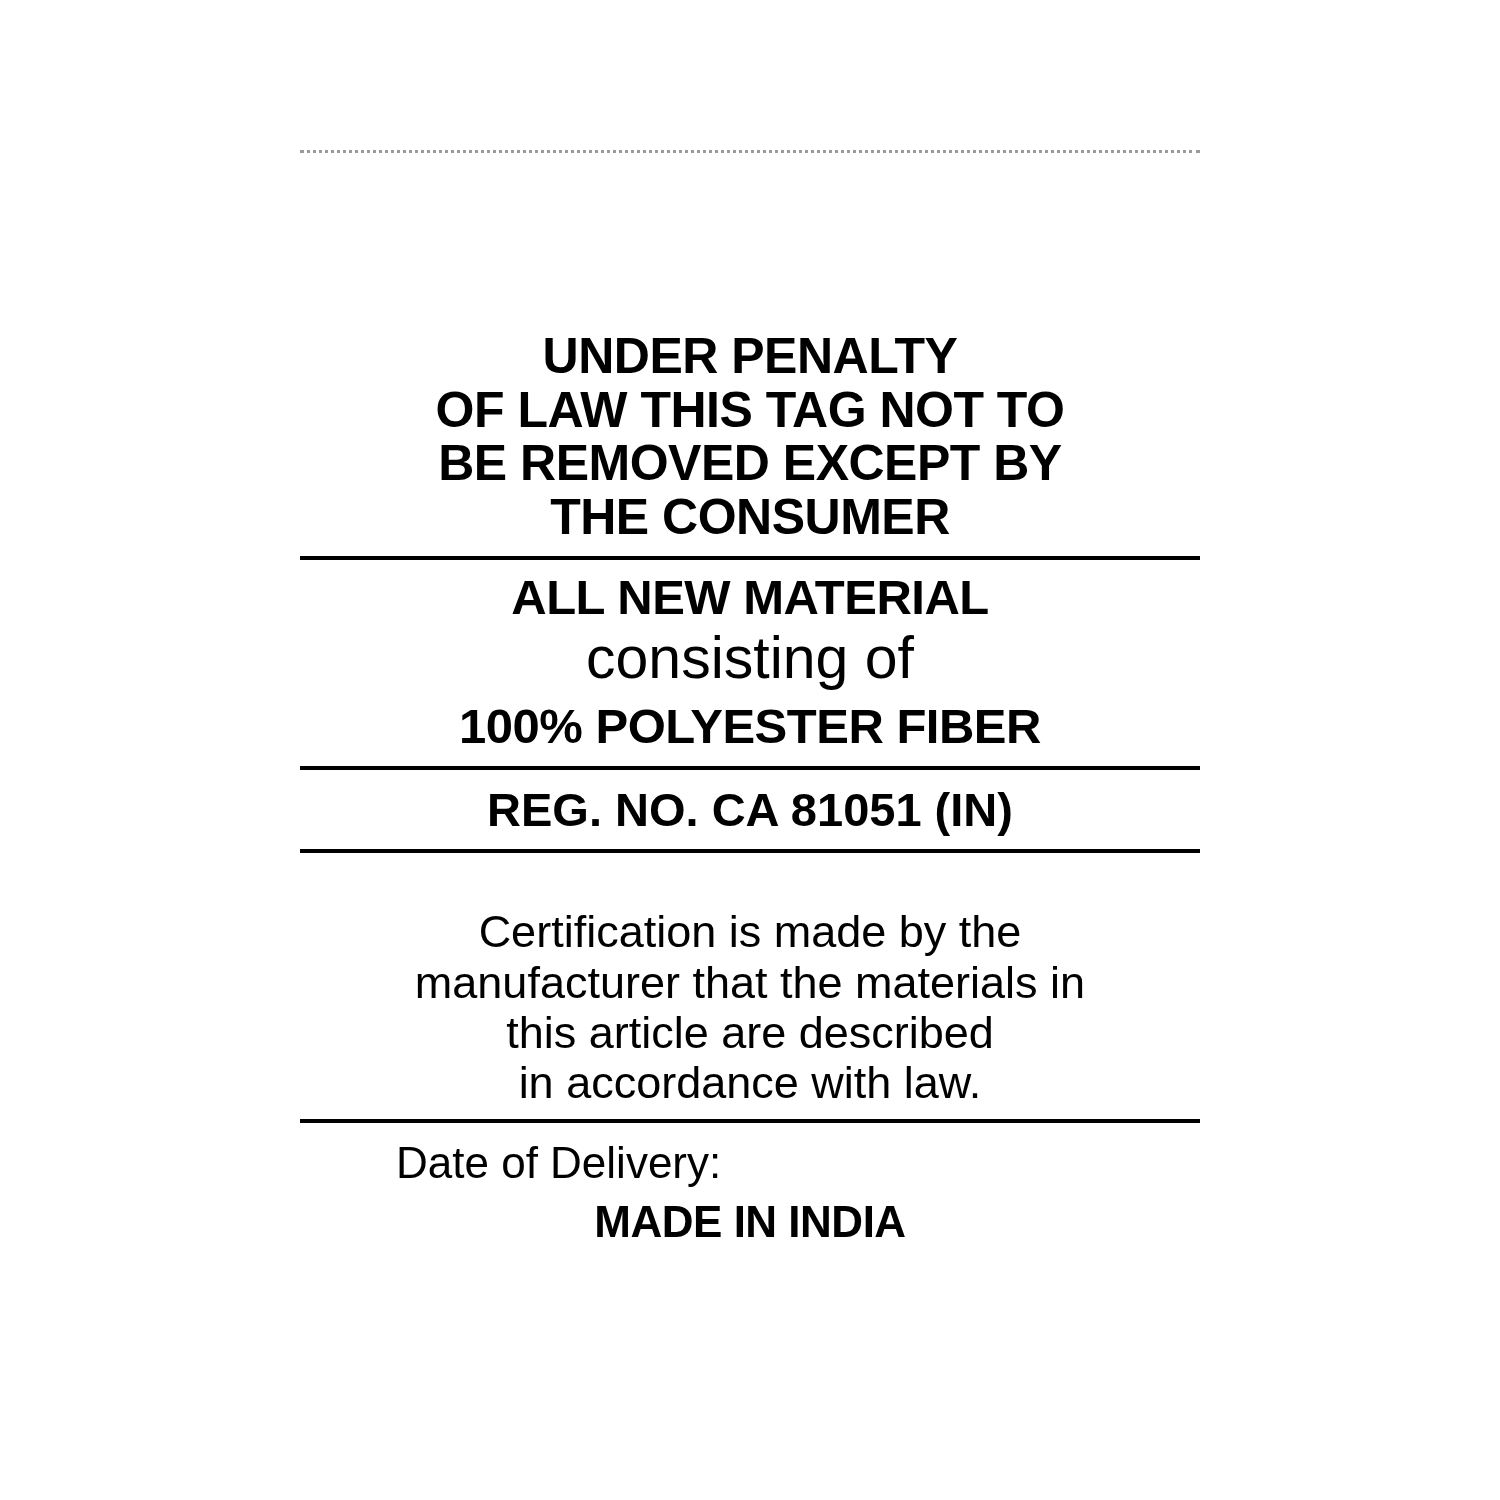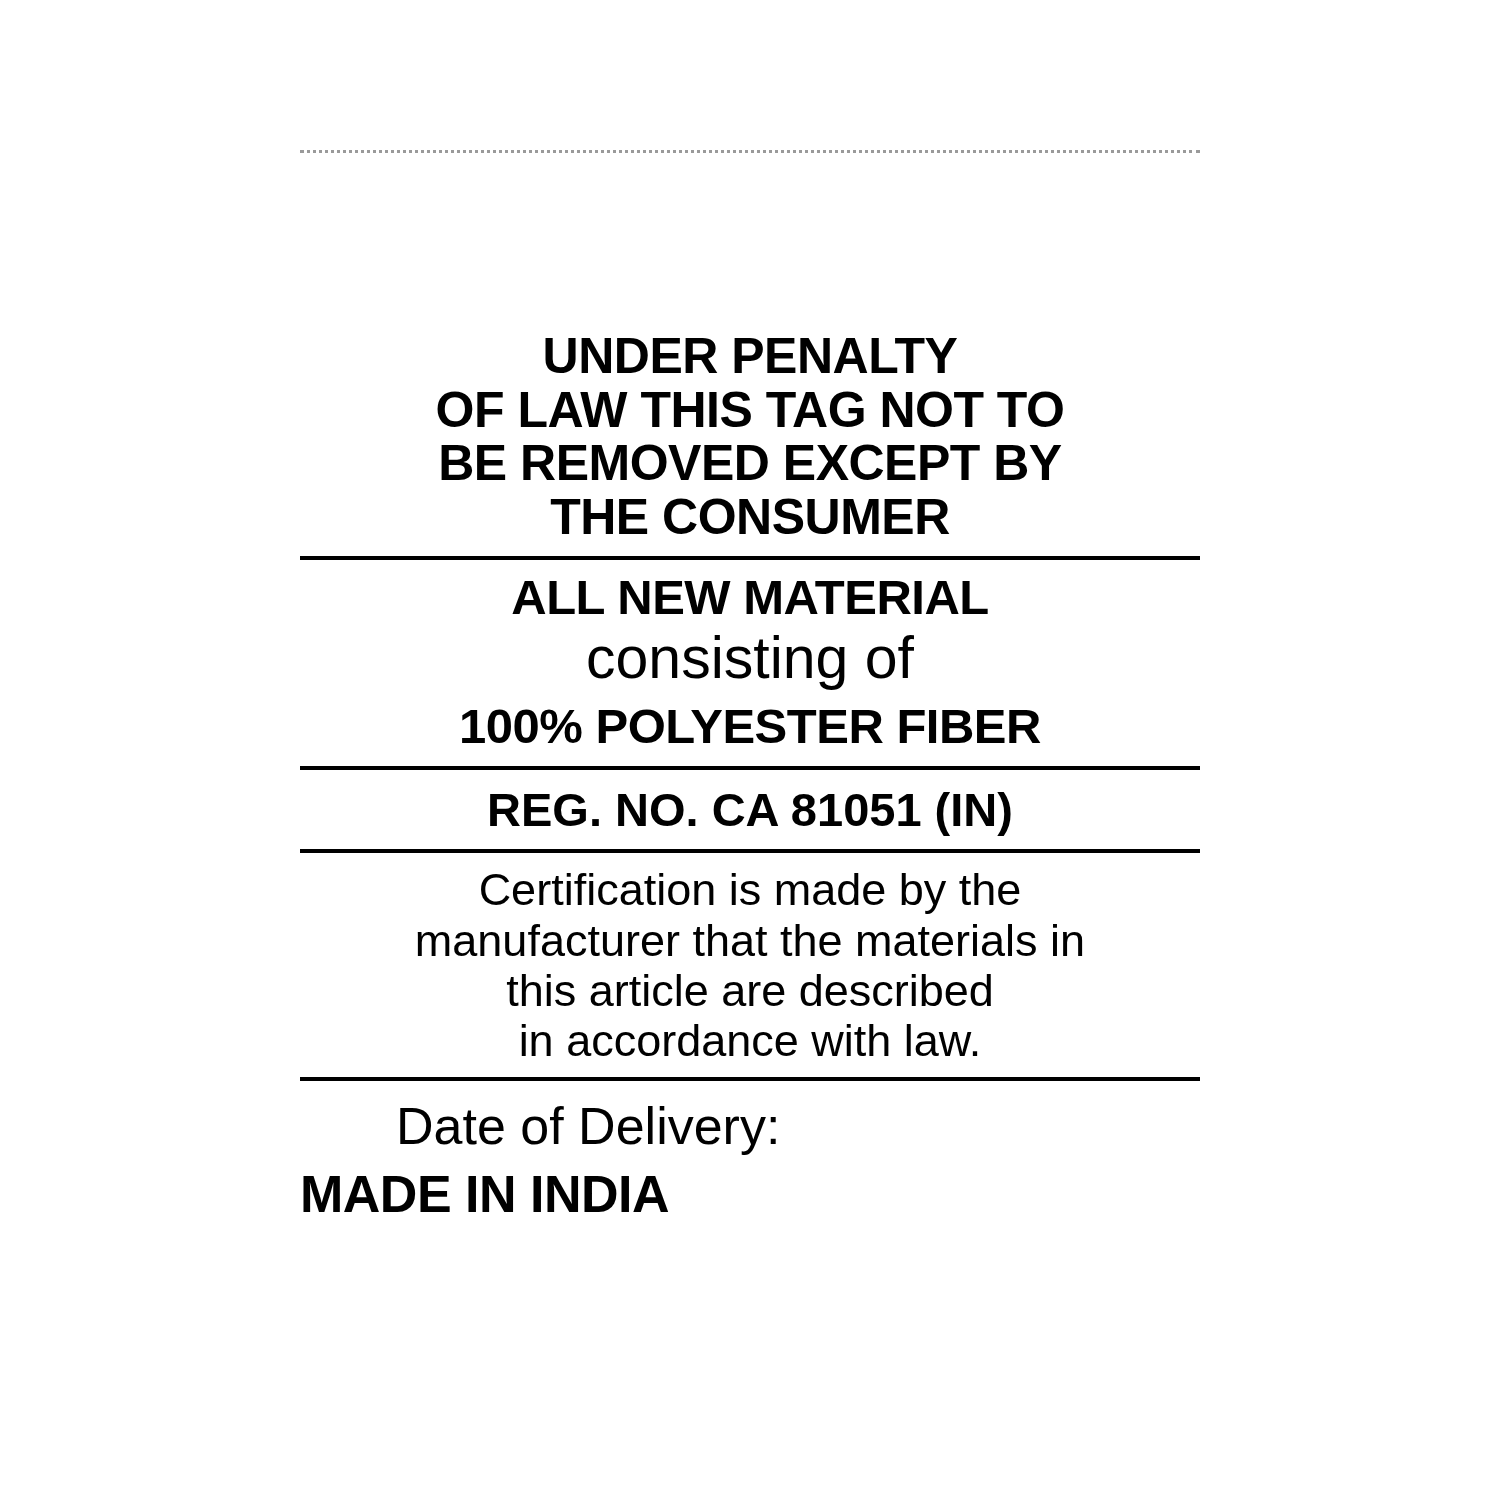--- a/index.html
+++ b/index.html
@@ -96,20 +96,21 @@
 
   .reg {
     font-weight: bold;
     font-size: 47px;
     line-height: 1.1;
   }
 
   .cert-block {
     padding-top: 12px;
     padding-bottom: 10px;
+    margin-top: 42px;
   }
 
   .cert {
     font-weight: normal;
     font-size: 45px;
     line-height: 1.12;
   }
 
   .made-for-block {
     padding-top: 10px;
@@ -128,30 +129,31 @@
     line-height: 1.12;
   }
 
   .delivery-block {
     padding-top: 14px;
     text-align: left;
   }
 
   .delivery-label {
     font-weight: normal;
-    font-size: 52px;
+    font-size: 44px;
     line-height: 1.2;
     padding-left: 96px;
   }
 
   .made-in {
     font-weight: bold;
-    font-size: 52px;
+    font-size: 44px;
     line-height: 1.2;
     letter-spacing: -0.5px;
+    text-align: center;
     padding-top: 6px;
   }
 </style>
 </head>
 <body>
 
 <div class="tag">
 
   <div class="dotted-line"></div>
 

